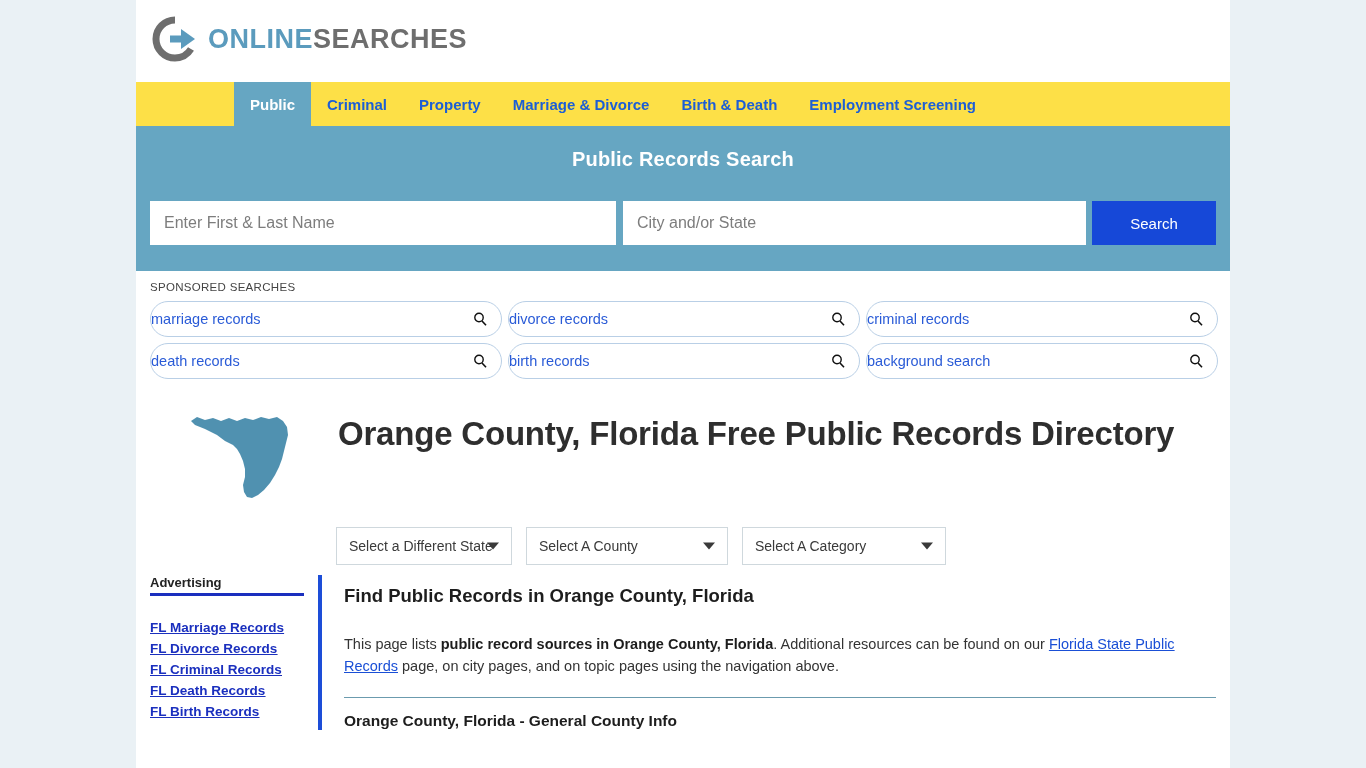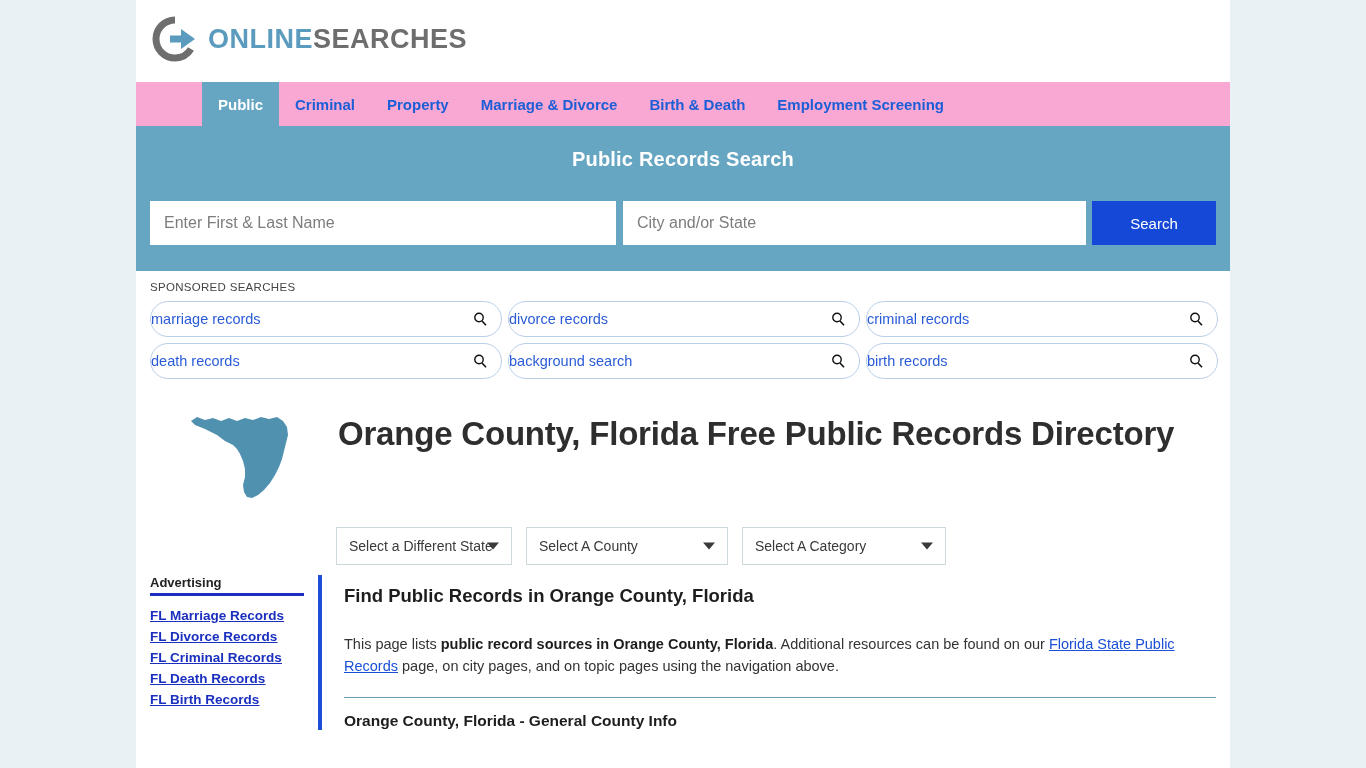--- a/index.html
+++ b/index.html
@@ -37,25 +37,25 @@
     font-weight: bold;
     letter-spacing: 0.5px;
     line-height: 1;
     white-space: nowrap;
   }
   .logo-online { color: #5b9bbd; }
   .logo-searches { color: #6e6e6e; }
 
   
   .nav {
-    background: #f9a8d4;
+    background: #fde047;
     height: 44px;
     display: flex;
     align-items: stretch;
-    padding-left: 66px;
+    padding-left: 98px;
   }
   .nav-item {
     display: flex;
     align-items: center;
     padding: 0 16px;
     font-size: 15px;
     font-weight: bold;
     color: #1c5ed6;
     cursor: pointer;
     white-space: nowrap;
@@ -218,21 +218,21 @@
     margin-bottom: 4px;
   }
   .ad-highlight {
     background: #9fcdf0;
     color: #333;
     font-size: 12.5px;
     font-weight: bold;
     padding: 4px 6px;
     cursor: pointer;
   }
-  .ad-links { margin-top: 12px; text-decoration: underline; }
+  .ad-links { margin-top: 24px; text-decoration: underline; }
   .ad-link {
     display: block;
     font-size: 13.5px;
     font-weight: bold;
     color: #1a2fbe;
     text-decoration: underline;
     margin-bottom: 6px;
     cursor: pointer;
   }
 
@@ -344,30 +344,30 @@
       <div class="pill">
         <span class="pill-text">death records</span>
         <span class="pill-icon">
           <svg viewBox="0 0 14 14" width="14" height="14">
               <circle cx="6" cy="5.5" r="4.2" fill="none" stroke="#111" stroke-width="1.4"></circle>
               <line x1="9" y1="9" x2="13" y2="13.2" stroke="#111" stroke-width="1.6"></line>
             </svg>
         </span>
       </div>
       <div class="pill">
+        <span class="pill-text">birth records</span>
+        <span class="pill-icon">
+          <svg viewBox="0 0 14 14" width="14" height="14">
+              <circle cx="6" cy="5.5" r="4.2" fill="none" stroke="#111" stroke-width="1.4"></circle>
+              <line x1="9" y1="9" x2="13" y2="13.2" stroke="#111" stroke-width="1.6"></line>
+            </svg>
+        </span>
+      </div>
+      <div class="pill">
         <span class="pill-text">background search</span>
-        <span class="pill-icon">
-          <svg viewBox="0 0 14 14" width="14" height="14">
-              <circle cx="6" cy="5.5" r="4.2" fill="none" stroke="#111" stroke-width="1.4"></circle>
-              <line x1="9" y1="9" x2="13" y2="13.2" stroke="#111" stroke-width="1.6"></line>
-            </svg>
-        </span>
-      </div>
-      <div class="pill">
-        <span class="pill-text">birth records</span>
         <span class="pill-icon">
           <svg viewBox="0 0 14 14" width="14" height="14">
               <circle cx="6" cy="5.5" r="4.2" fill="none" stroke="#111" stroke-width="1.4"></circle>
               <line x1="9" y1="9" x2="13" y2="13.2" stroke="#111" stroke-width="1.6"></line>
             </svg>
         </span>
       </div>
     </div>
   </div>
 

